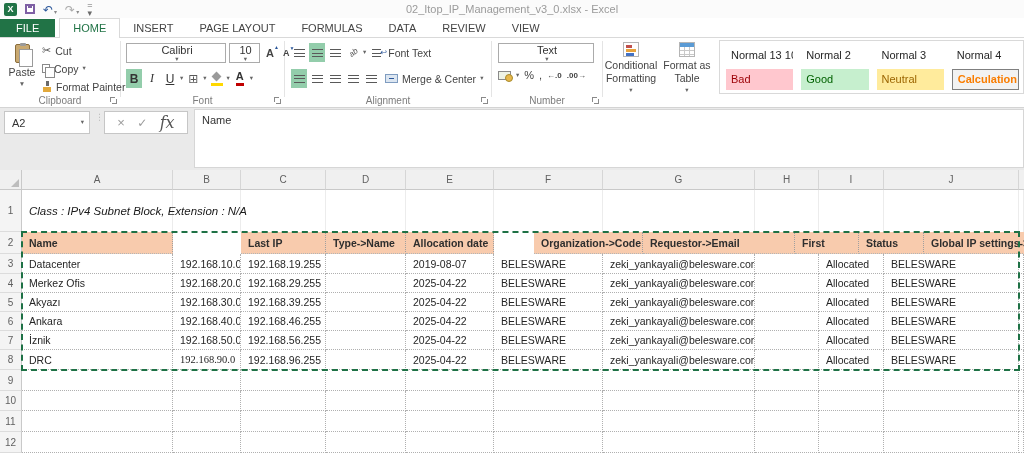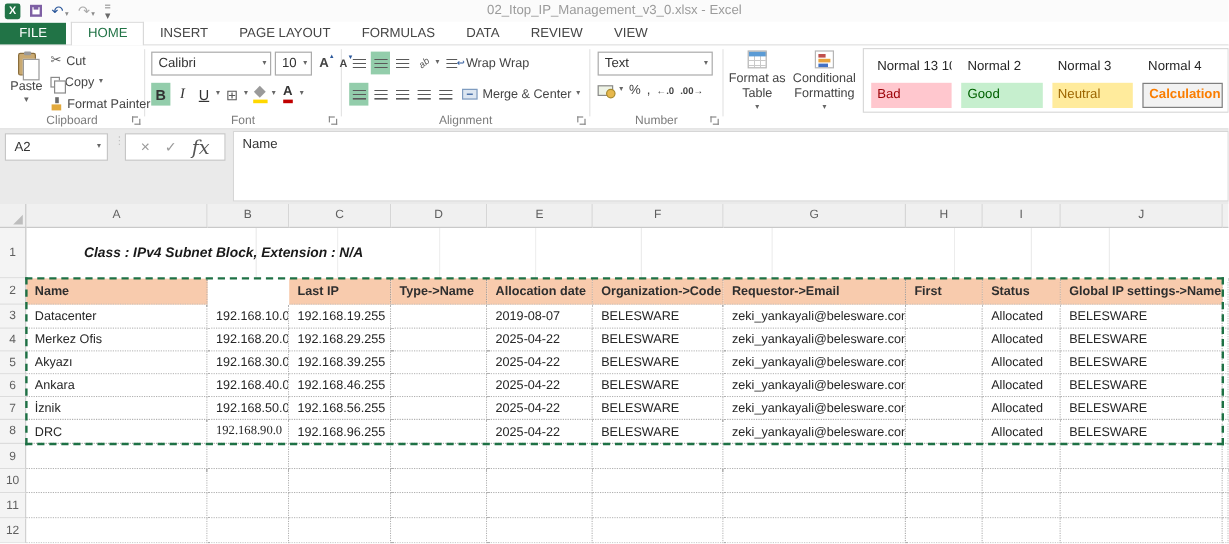--- a/index.html
+++ b/index.html
@@ -48,21 +48,21 @@
   .scissors{font-size:11px;color:#595959;line-height:11px;}
   .copy-icon{width:8px;height:9px;border:1px solid #8a8a8a;background:#fff;position:relative;flex:none;}
   .copy-icon::after{content:"";position:absolute;left:2px;top:2px;width:8px;height:9px;border:1px solid #8a8a8a;background:#fff;}
   .painter-icon{width:10px;height:12px;position:relative;flex:none;}
   .painter-icon::before{content:"";position:absolute;left:4px;top:0;width:3px;height:5px;background:#6a6a6a;}
   .painter-icon::after{content:"";position:absolute;left:1px;top:6px;width:8px;height:5px;background:#e2a93c;}
 
   
   .g-font{width:163px;}
   .frow1{position:absolute;left:5px;top:5px;display:flex;align-items:center;gap:3px;}
-  .combo{height:20px;background:#fff;border:1px solid #ababab;display:flex;align-items:center;justify-content:space-between;padding:0 3px 0 5px;font-size:11px;color:#333;}
+  .combo{height:20px;background:#fff;border:1px solid #ababab;display:flex;align-items:center;justify-content:space-between;padding:0 3px 0 5px;font-size:11px;color:#333;flex-direction:column;}
   .cb-name{width:100px;}
   .cb-size{width:31px;}
   .fsize{position:relative;font-weight:bold;font-size:11px;color:#444;padding:0 3px;}
   .fsize::after{content:"▲";position:absolute;top:-3px;right:-2px;font-size:5px;color:#2b579a;}
   .fsize.down{font-size:9px;}
   .fsize.down::after{content:"▼";color:#2b579a;}
   .frow2{position:absolute;left:5px;top:31px;display:flex;align-items:center;gap:2px;}
   .sbtn{height:19px;min-width:16px;display:flex;align-items:center;justify-content:center;padding:0 2px;color:#333;}
   .sbtn.sel{background:#93cdab;}
   .b-b{font-weight:bold;font-size:12px;}
@@ -134,21 +134,21 @@
   .corner::after{content:"";position:absolute;right:2px;bottom:2px;width:0;height:0;border-left:8px solid transparent;border-bottom:8px solid #bdbdbd;}
   .colhead{flex:none;background:#f0f0f0;border-right:1px solid #d6d6d6;border-bottom:1px solid #c9c9c9;
            font-size:10px;color:#5f5f5f;display:flex;align-items:center;justify-content:center;}
   .colhead.fill{flex:1;border-right:none;}
   .srow{display:flex;}
   .rowhead{width:22px;flex:none;background:#f4f4f4;border-right:1px solid #c9c9c9;border-bottom:1px solid #dcdcdc;
            font-size:10px;color:#5f5f5f;display:flex;align-items:center;justify-content:center;}
   .c{flex:none;overflow:hidden;white-space:nowrap;font-size:10.5px;color:#262626;display:flex;align-items:center;padding-left:7px;background:#fff;}
   .c.fill{flex:1;padding-left:0;}
   .c-r1{border-right:1px solid #ececec;}
-  .c-r1.first{position:relative;z-index:2;overflow:visible;font-weight:bold;font-style:italic;font-size:11.5px;color:#1a1a1a;margin-left:41px;}
+  .c-r1.first{position:relative;z-index:2;overflow:visible;font-weight:normal;font-style:italic;font-size:11.5px;color:#1a1a1a;}
   .c-head{background:#F8CBAD;font-weight:bold;border-right:1px dotted #9f9f9f;border-bottom:1px dotted #b5b5b5;color:#2e2e2e;}
   .c-data{border-right:1px dotted #b0b0b0;border-bottom:1px dotted #b0b0b0;}
   .ants{position:absolute;left:21px;top:61px;width:999px;height:140px;border:2px dashed #1e7145;pointer-events:none;z-index:3;}
 </style>
 </head>
 <body>
 
 <div id="app">
 
   <div class="titlebar">
@@ -247,21 +247,21 @@
           </span>
         <span class="sbtn">
             <span class="lic"></span>
           </span>
         <span class="sbtn">
             <span class="orient">ab</span>
           </span>
         <span class="caret">▾</span>
         <span class="lblbtn">
           <span class="wrap-icon"></span>
-          <span class="btxt">Wrap Wrap</span>
+          <span class="btxt">Font Text</span>
         </span>
       </div>
       <div class="arow2">
         <span class="sbtn sel">
             <span class="lic"></span>
           </span>
         <span class="sbtn">
             <span class="lic"></span>
           </span>
         <span class="sbtn">
@@ -299,27 +299,27 @@
         <span class="dec">←.0</span>
         <span class="dec">.00→</span>
       </div>
       <div class="glabel">Number</div>
       <span class="launcher"></span>
     </div>
     <div class="gsep"></div>
 
     <div class="rgroup g-styles">
       <div class="bigbtn">
+        <span class="cf-icon"></span>
+        <span class="btxt">Conditional Formatting</span>
+        <span class="caret">▾</span>
+      </div>
+      <div class="bigbtn">
         <span class="fat-icon"></span>
         <span class="btxt">Format as Table</span>
-        <span class="caret">▾</span>
-      </div>
-      <div class="bigbtn">
-        <span class="cf-icon"></span>
-        <span class="btxt">Conditional Formatting</span>
         <span class="caret">▾</span>
       </div>
       <div class="gallery">
           <div class="chip">Normal 13 10</div>
           <div class="chip">Normal 2</div>
           <div class="chip">Normal 3</div>
           <div class="chip">Normal 4</div>
           <div class="chip" style="background: rgb(255, 199, 206); color: rgb(156, 0, 6);">Bad</div>
           <div class="chip" style="background: rgb(198, 239, 206); color: rgb(0, 97, 0);">Good</div>
           <div class="chip" style="background: rgb(255, 235, 156); color: rgb(156, 101, 0);">Neutral</div>
@@ -372,21 +372,21 @@
           <div class="c c-r1" style="width: 135px;"></div>
           <div class="c fill c-r1"></div>
         </div>
         <div class="srow" style="height: 22px;">
           <div class="rowhead">2</div>
           <div class="c c-head" style="width: 151px;">Name</div>
           <div class="c c-head" style="width: 68px; margin-top: 32px;">First IP</div>
           <div class="c c-head" style="width: 85px;">Last IP</div>
           <div class="c c-head" style="width: 80px;">Type-&gt;Name</div>
           <div class="c c-head" style="width: 88px;">Allocation date</div>
-          <div class="c c-head" style="width: 109px;">Organization-&gt;Code</div>
+          <div class="c c-head" style="width: 109px; margin-left: 40px;">Organization-&gt;Code</div>
           <div class="c c-head" style="width: 152px;">Requestor-&gt;Email</div>
           <div class="c c-head" style="width: 64px;">First</div>
           <div class="c c-head" style="width: 65px;">Status</div>
           <div class="c c-head" style="width: 135px;">Global IP settings-&gt;Name</div>
           <div class="c fill c-data"></div>
         </div>
         <div class="srow" style="height: 20px;">
           <div class="rowhead">3</div>
           <div class="c c-data" style="width: 151px;">Datacenter</div>
           <div class="c c-data" style="width: 68px;">192.168.10.0</div>

